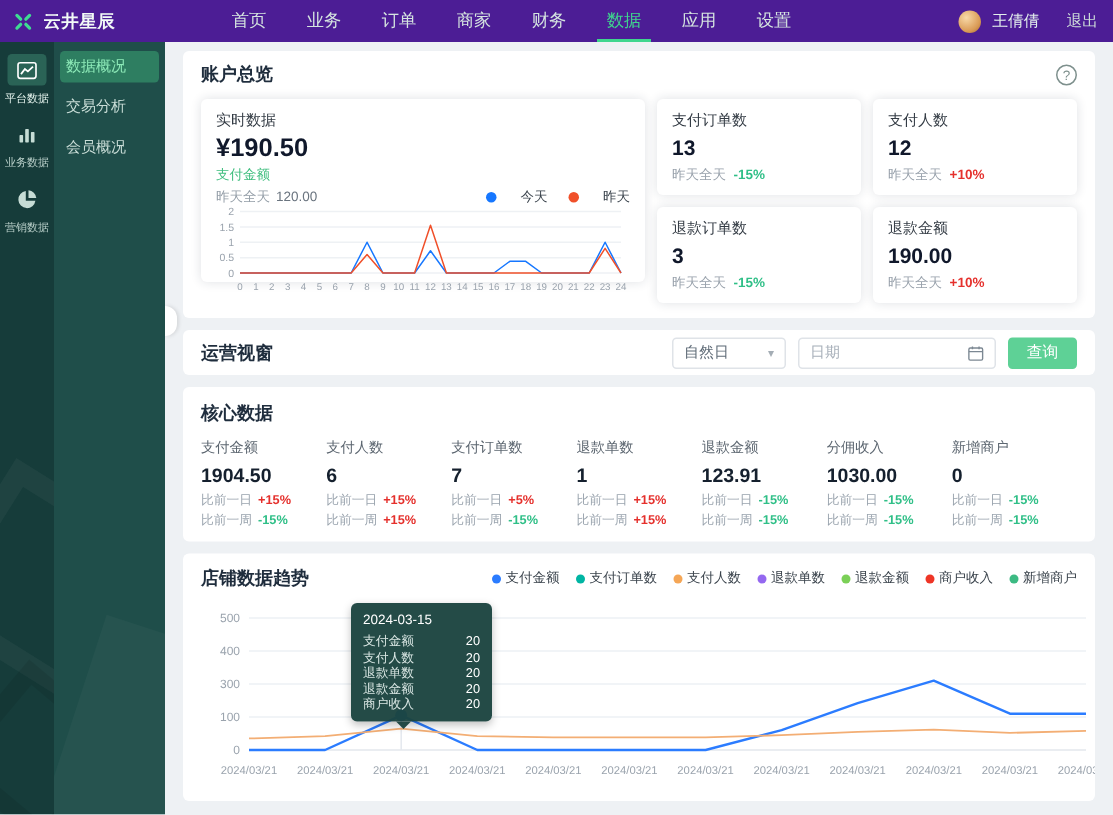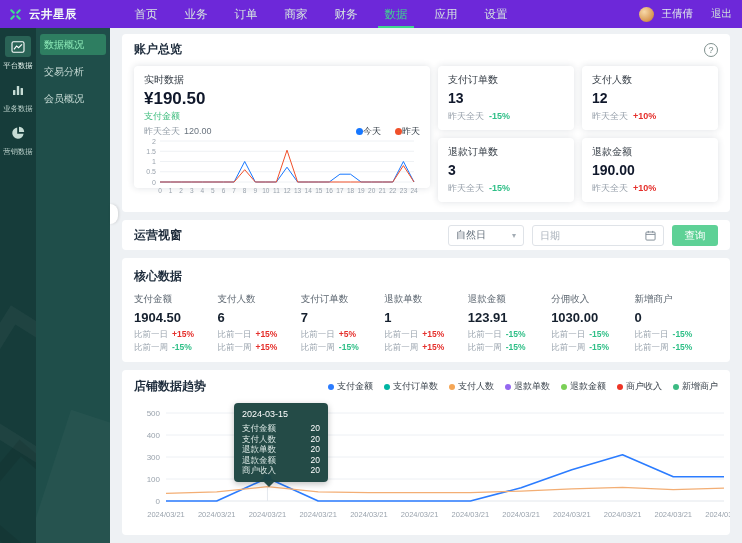--- a/index.html
+++ b/index.html
@@ -1,20 +1,20 @@
 <!DOCTYPE html>
 <html><head>
 <meta charset="utf-8">
 <style>
   * { margin:0; padding:0; box-sizing:border-box; }
   html,body { width:742px; height:543px; overflow:hidden; }
   body { font-family:"Liberation Sans","DejaVu Sans",sans-serif; background:#eef1f4; color:#222; position:relative; }
 
   
-  .topbar { position:absolute; left:0; top:0; width:742px; height:28px; background:#6d28d9; display:flex; align-items:center; z-index:5; }
+  .topbar { position:absolute; left:0; top:0; width:742px; height:28px; background:#4c1d95; display:flex; align-items:center; z-index:5;gap:20px; }
   .brand { display:flex; align-items:center; margin-left:8px; }
   .brand svg { width:15px; height:15px; }
   .brand-name { color:#f2faf7; font-size:11.5px; font-weight:bold; margin-left:6px; letter-spacing:.5px; }
   .topnav { display:flex; margin-left:44px; height:28px; }
   .nav-item { width:50px; text-align:center; font-size:11.5px; color:#d5e4e0; line-height:28px; position:relative; cursor:pointer; }
   .nav-item.active { color:#3fd68e; }
   .nav-item.active::after { content:""; position:absolute; left:7px; right:7px; bottom:0; height:2px; background:#3fd68e; }
   .topuser { position:absolute; right:10px; top:0; height:28px; display:flex; align-items:center; gap:8px; }
   .avatar { width:15px; height:15px; border-radius:50%; background:radial-gradient(circle at 35% 32%, #f8d9a8, #d99a55 65%, #9c6330); }
   .user-name { color:#e3efec; font-size:10.5px; }
@@ -53,21 +53,21 @@
   .help-icon { width:14px; height:14px; border:1px solid #7e908d; border-radius:50%; color:#7e908d; font-size:9px; text-align:center; line-height:12px; cursor:pointer; }
   .cards-row { display:flex; gap:8px; margin-top:8px; }
   .big-card { width:296px; height:122px; border-radius:4px; box-shadow:0 0 7px rgba(31,45,61,.14); padding:7px 10px 4px 10px; background:#fff; }
   .rt-label { font-size:10px; color:#333b44; }
   .rt-amount { font-size:17px; font-weight:bold; color:#10182b; margin-top:2px; }
   .rt-amount-label { font-size:9px; color:#3dbd7d; margin-top:1px; }
   .rt-row { display:flex; align-items:center; justify-content:space-between; margin-top:2px; }
   .rt-compare { font-size:9px; color:#949ea8; }
   .rt-compare b { font-weight:normal; color:#6a747f; margin-left:4px; }
   .rt-legend { display:flex; gap:14px; }
-  .lg-item { display:flex; align-items:center; gap:0; font-size:9px; color:#3a434c; }
+  .lg-item { display:flex; align-items:center; gap:16px; font-size:9px; color:#3a434c; }
   .dot { width:7px; height:7px; border-radius:50%; }
 
   .small-grid { flex:1; display:grid; grid-template-columns:1fr 1fr; grid-template-rows:1fr 1fr; gap:8px; }
   .s-card { background:#fff; border-radius:4px; box-shadow:0 0 7px rgba(31,45,61,.14); padding:7px 10px; }
   .s-label { font-size:10px; color:#333b44; }
   .s-value { font-size:14px; font-weight:bold; color:#10182b; margin:3px 0 4px 0; }
   .s-cmp { font-size:9px; color:#99a2ac; }
   .s-cmp span { margin-left:5px; font-weight:bold; }
   .t-red { color:#e5302c !important; }
   .t-green { color:#2fbf87 !important; }

